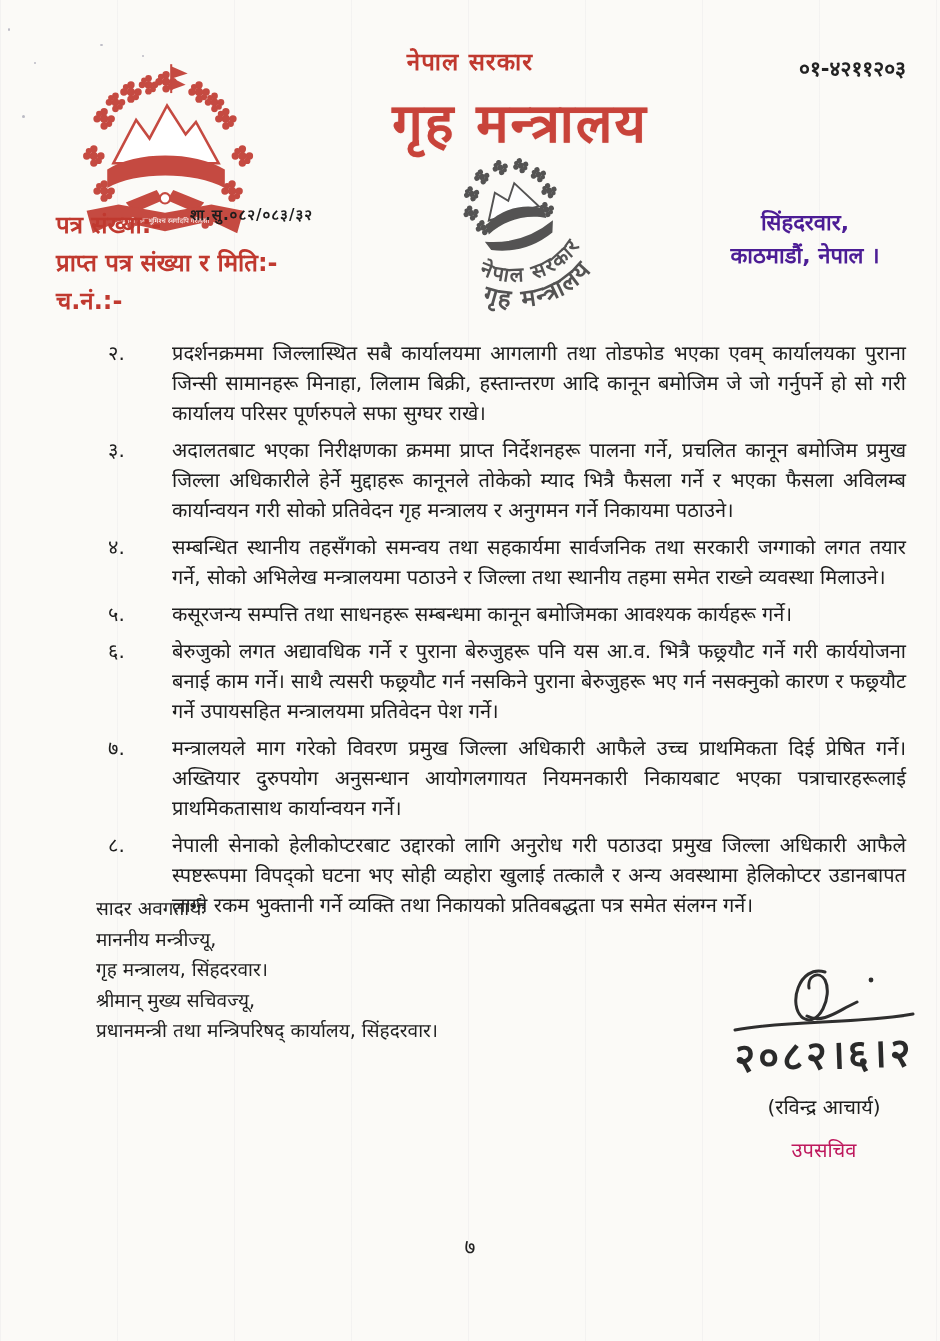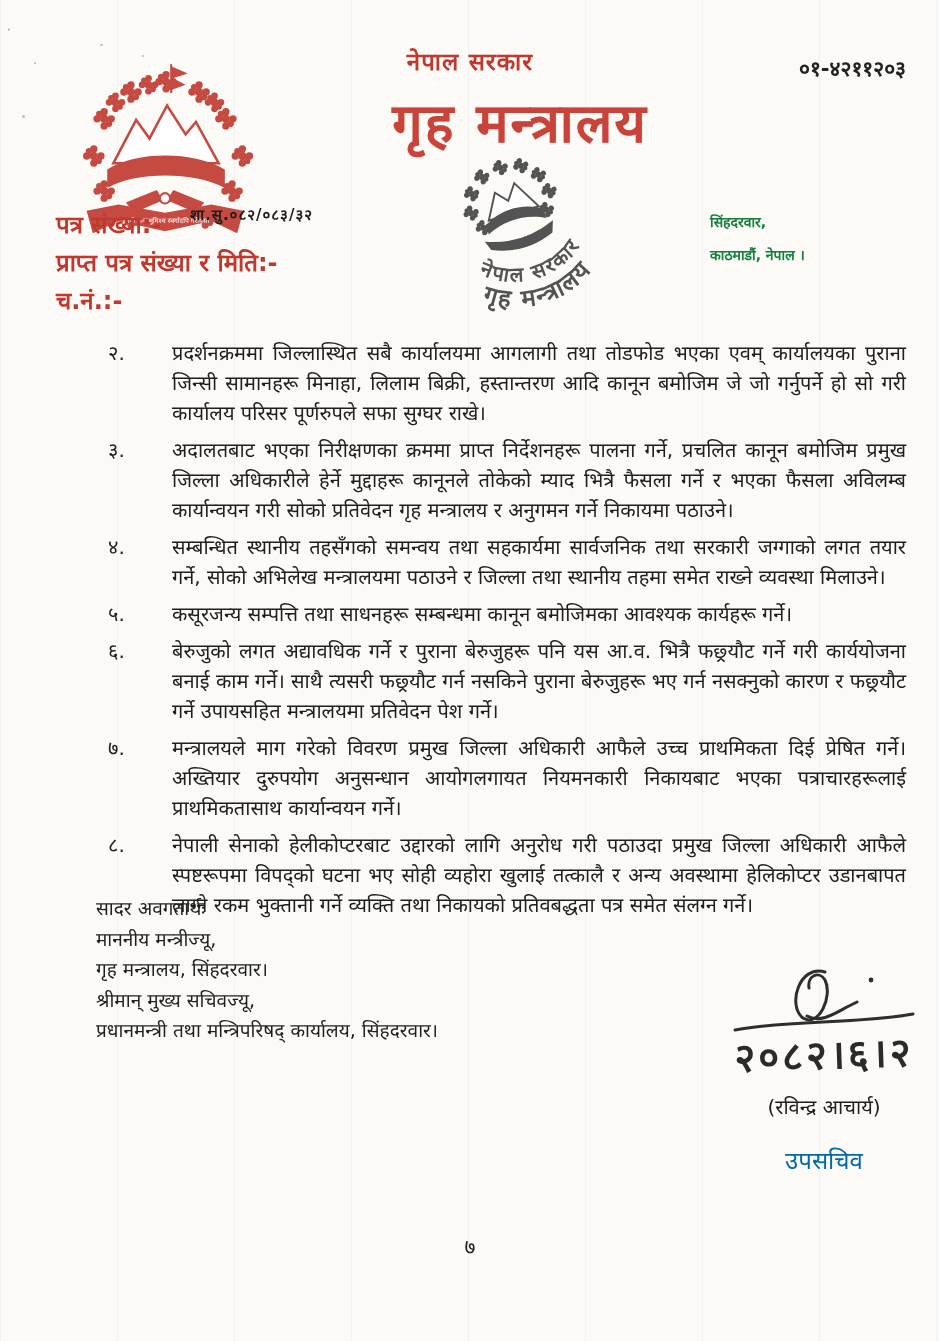--- a/index.html
+++ b/index.html
@@ -39,41 +39,41 @@
   .stamp{position:absolute;left:432px;top:148px;width:182px;height:164px;opacity:.88;}
 
   
   .ref{position:absolute;left:56px;top:206px;color:#c0392f;font-weight:bold;font-size:24px;line-height:38px;}
   .ref-line{white-space:nowrap;}
   .letter-no{
     position:absolute;left:190px;top:204px;color:#1d1d1d;font-weight:bold;
     font-size:15px;letter-spacing:1px;
   }
   .addr{
-    position:absolute;right:40px;top:206px;text-align:left;width:190px;
-    color:#15803d;font-weight:bold;font-size:14px;line-height:33px;
+    position:absolute;right:40px;top:206px;text-align:center;width:190px;
+    color:#4c1d95;font-weight:bold;font-size:22px;line-height:33px;
   }
 
   
   .body-list{position:absolute;left:108px;right:34px;top:338px;font-size:20px;line-height:30px;color:#1e1e1e;}
   .item{display:flex;margin-bottom:7px;}
   .item .num{flex:0 0 30px;font-weight:500;}
   .item .txt{flex:1;text-align:justify;margin-left:34px;}
 
   
   .cc{position:absolute;left:96px;top:893px;font-size:19px;line-height:30.5px;color:#1e1e1e;}
   .sig{position:absolute;left:718px;top:962px;width:212px;text-align:center;}
   .sig svg{display:block;margin:0 auto;}
   .sig-date{
     font-size:40px;font-weight:bold;color:#2a2a2a;letter-spacing:3px;
     transform:rotate(-2deg);margin-top:-14px;white-space:nowrap;
     font-family:"DejaVu Serif","Liberation Serif",serif;
   }
   .sig-name{font-size:20px;color:#1e1e1e;margin-top:12px;white-space:nowrap;}
-  .sig-title{font-size:24px;color:#0369a1;margin-top:23px;}
+  .sig-title{font-size:20px;color:#be185d;margin-top:16px;}
 
   .page-no{position:absolute;left:0;right:0;top:1232px;text-align:center;font-size:21px;color:#222;}
 </style>
 </head>
 <body>
 
 <div class="scanlines"></div>
 <div class="speck" style="left:22px;top:115px;width:3px;height:3px"></div>
 <div class="speck" style="left:34px;top:62px;width:2px;height:2px"></div>
 <div class="speck" style="left:100px;top:44px;width:3px;height:2px"></div>

